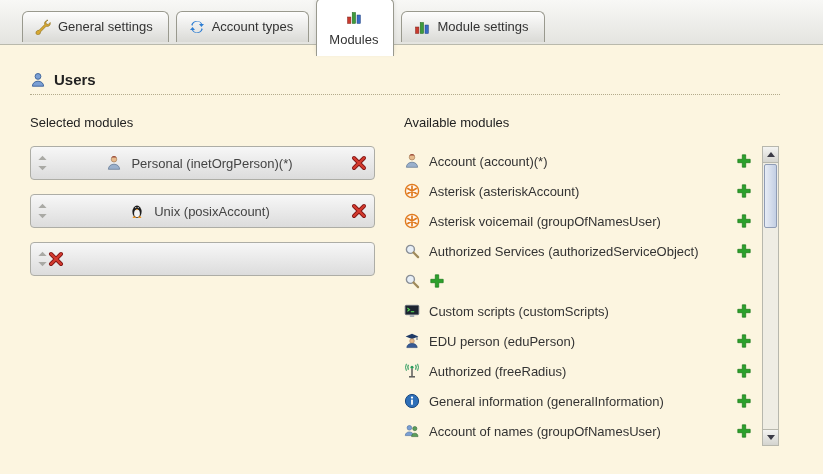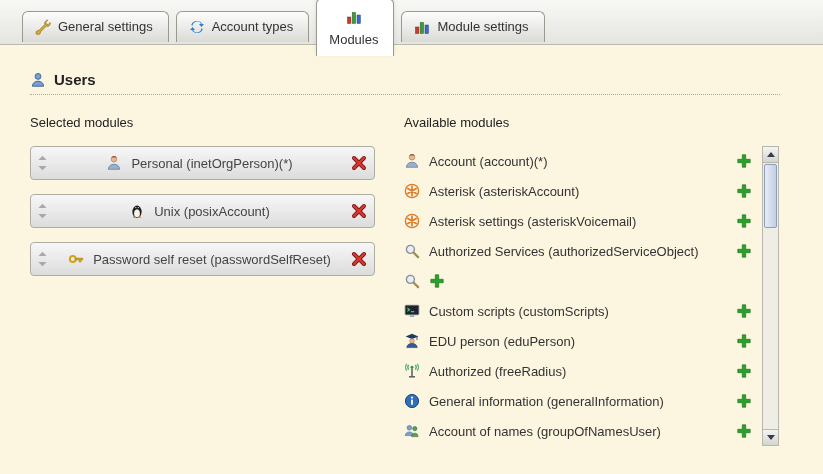--- a/index.html
+++ b/index.html
@@ -234,29 +234,20 @@
             </span>
         </div>
 
         <div class="sel-row">
           <span class="handle">
               <svg xmlns="http://www.w3.org/2000/svg" viewBox="0 0 11 16">
                 <path d="M5.5 0.8L9.6 5H1.4z" fill="#9a9a94"></path>
                 <path d="M5.5 15.2L1.4 11h8.2z" fill="#9a9a94"></path>
               </svg>
             </span>
-          <span class="sel-center">
-            <span class="micon">
-                <svg xmlns="http://www.w3.org/2000/svg" viewBox="0 0 16 16">
-                  <circle cx="4.8" cy="8" r="2.9" fill="none" stroke="#cfa418" stroke-width="2"></circle>
-                  <path d="M7.7 7h7v2.1h-1.6v2h-2v-2H7.7z" fill="#cfa418" stroke="#97751a" stroke-width="0.4"></path>
-                </svg>
-              </span>
-            <span class="mlabel">Password self reset (passwordSelfReset)</span>
-          </span>
           <span class="del">
               <svg xmlns="http://www.w3.org/2000/svg" viewBox="0 0 16 16">
                 <path d="M3 3l10 10M13 3L3 13" stroke="#7e1414" stroke-width="4" stroke-linecap="round"></path>
                 <path d="M3 3l10 10M13 3L3 13" stroke="#d43a2e" stroke-width="2.4" stroke-linecap="round"></path>
               </svg>
             </span>
         </div>
       </div>
 
       <div class="col-right">
@@ -296,21 +287,21 @@
                 </span>
             </div>
 
             <div class="av-row">
               <span class="micon">
                   <svg xmlns="http://www.w3.org/2000/svg" viewBox="0 0 16 16">
                     <circle cx="8" cy="8" r="6.6" fill="#fff7ef" stroke="#e07b1f" stroke-width="1.4"></circle>
                     <path d="M8 3.2v9.6M3.8 5.6l8.4 4.8M12.2 5.6l-8.4 4.8" stroke="#e07b1f" stroke-width="1.7" stroke-linecap="round"></path>
                   </svg>
                 </span>
-              <span class="av-label">Asterisk settings (asteriskVoicemail)</span>
+              <span class="av-label">Asterisk voicemail (groupOfNamesUser)</span>
               <span class="add">
                   <svg xmlns="http://www.w3.org/2000/svg" viewBox="0 0 16 16">
                     <path d="M6.3 1.8h3.4v4.5h4.5v3.4H9.7v4.5H6.3V9.7H1.8V6.3h4.5z" fill="#2ca02c" stroke="#1a7a1a" stroke-width="0.7"></path>
                   </svg>
                 </span>
             </div>
 
             <div class="av-row">
               <span class="micon">
                   <svg xmlns="http://www.w3.org/2000/svg" viewBox="0 0 16 16">

